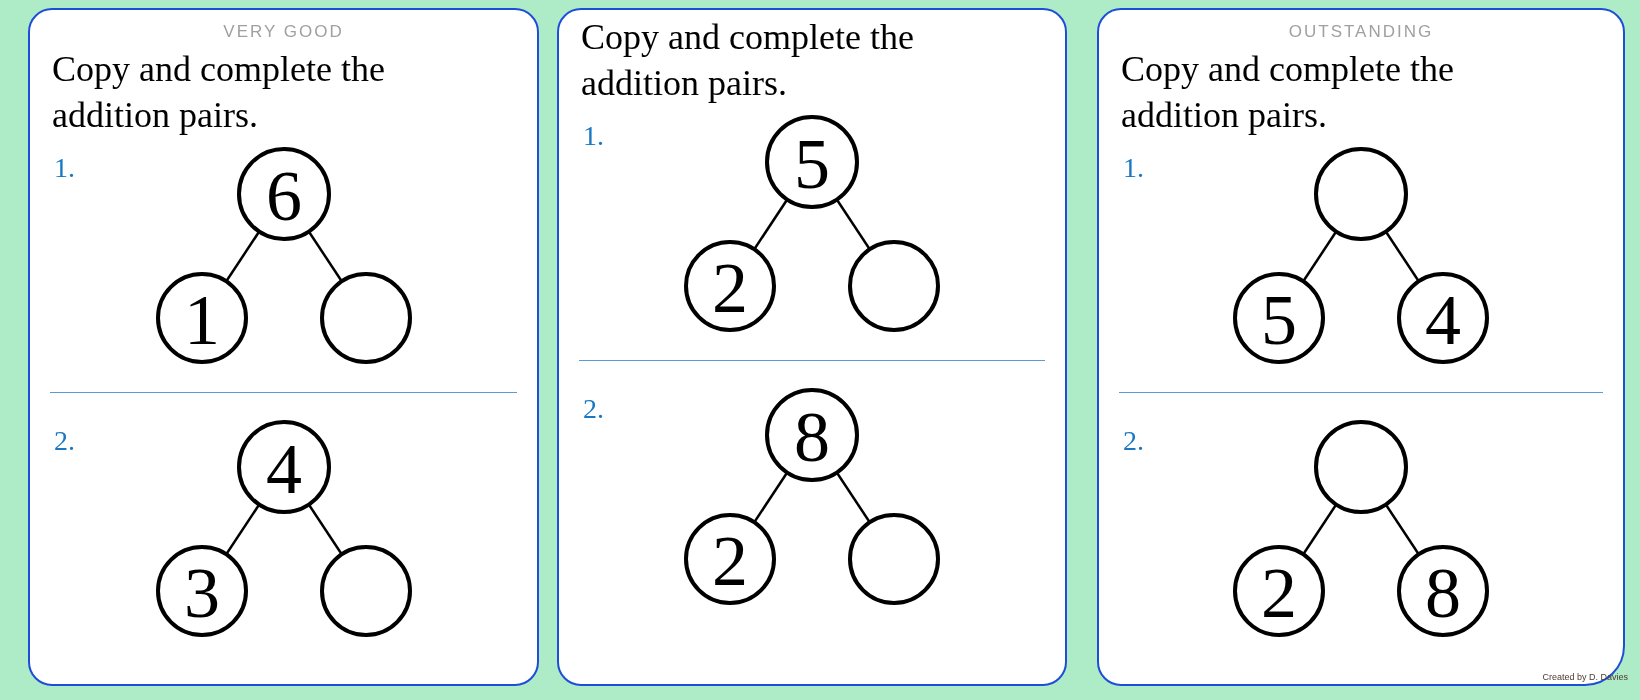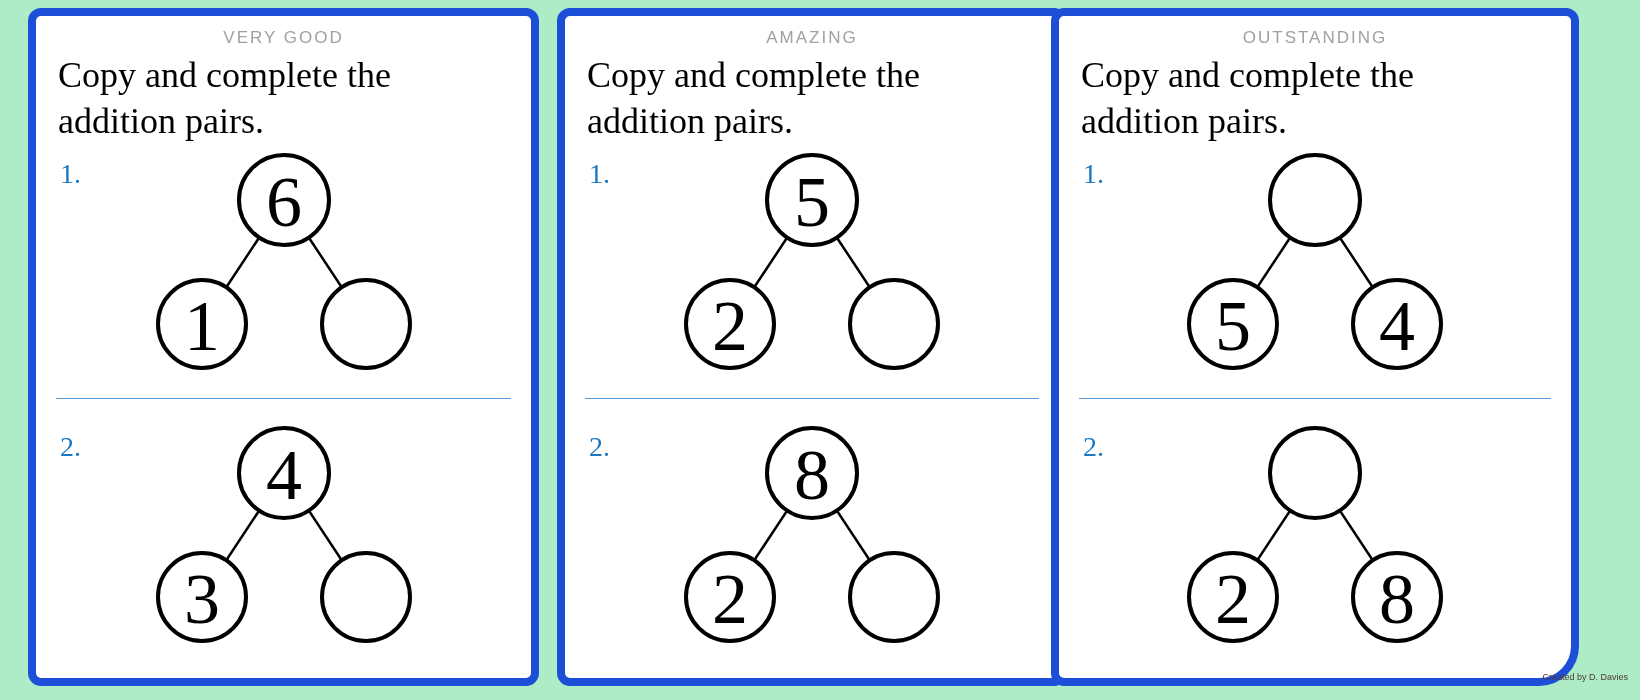--- a/index.html
+++ b/index.html
@@ -6,28 +6,28 @@
   body{
     width:1640px;height:700px;
     background:#aeebc7;
     position:relative;
     overflow:hidden;
     font-family:"Liberation Serif", serif;
   }
   .card{
     position:absolute;top:8px;
     background:#ffffff;
-    border:8px solid #1d4ed8;
-    border-radius:13px;
+    border:2px solid #1d4ed8;
+    border-radius:24px;
     box-sizing:border-box;
     height:678px;
   }
   #card-0{left:28px;width:511px;}
   #card-1{left:557px;width:510px;}
-  #card-2{left:1051px;width:528px;border-bottom-right-radius:40px;}
+  #card-2{left:1097px;width:528px;border-bottom-right-radius:40px;}
   .card-header{
     text-align:center;
     margin-top:12px;
     font-family:"Liberation Sans", sans-serif;
     font-size:17px;
     letter-spacing:2px;
     color:#a0a0a0;
   }
   .card-title{
     margin:4px 18px 0 22px;
@@ -105,21 +105,20 @@
       <circle class="bond-circle" cx="68" cy="172" r="44"></circle>
       <circle class="bond-circle" cx="232" cy="172" r="44"></circle>
       <text class="bond-num" x="150" y="74">4</text>
       <text class="bond-num" x="68" y="198">3</text>
       <text class="bond-num" x="232" y="198"></text>
     </svg>
   </div>
 </div>
 
 <div class="card" id="card-1">
-  <div class="card-header">AMAZING</div>
   <div class="card-title">
     <span>Copy and complete the</span><br>
     <span>addition pairs.</span>
   </div>
   <div class="problem">
     <div class="problem-label">1.</div>
     <svg class="bond" width="300" height="222" viewBox="0 0 300 222">
       <line class="bond-line" x1="150" y1="48" x2="68" y2="172"></line>
       <line class="bond-line" x1="150" y1="48" x2="232" y2="172"></line>
       <circle class="bond-circle" cx="150" cy="48" r="45"></circle>

